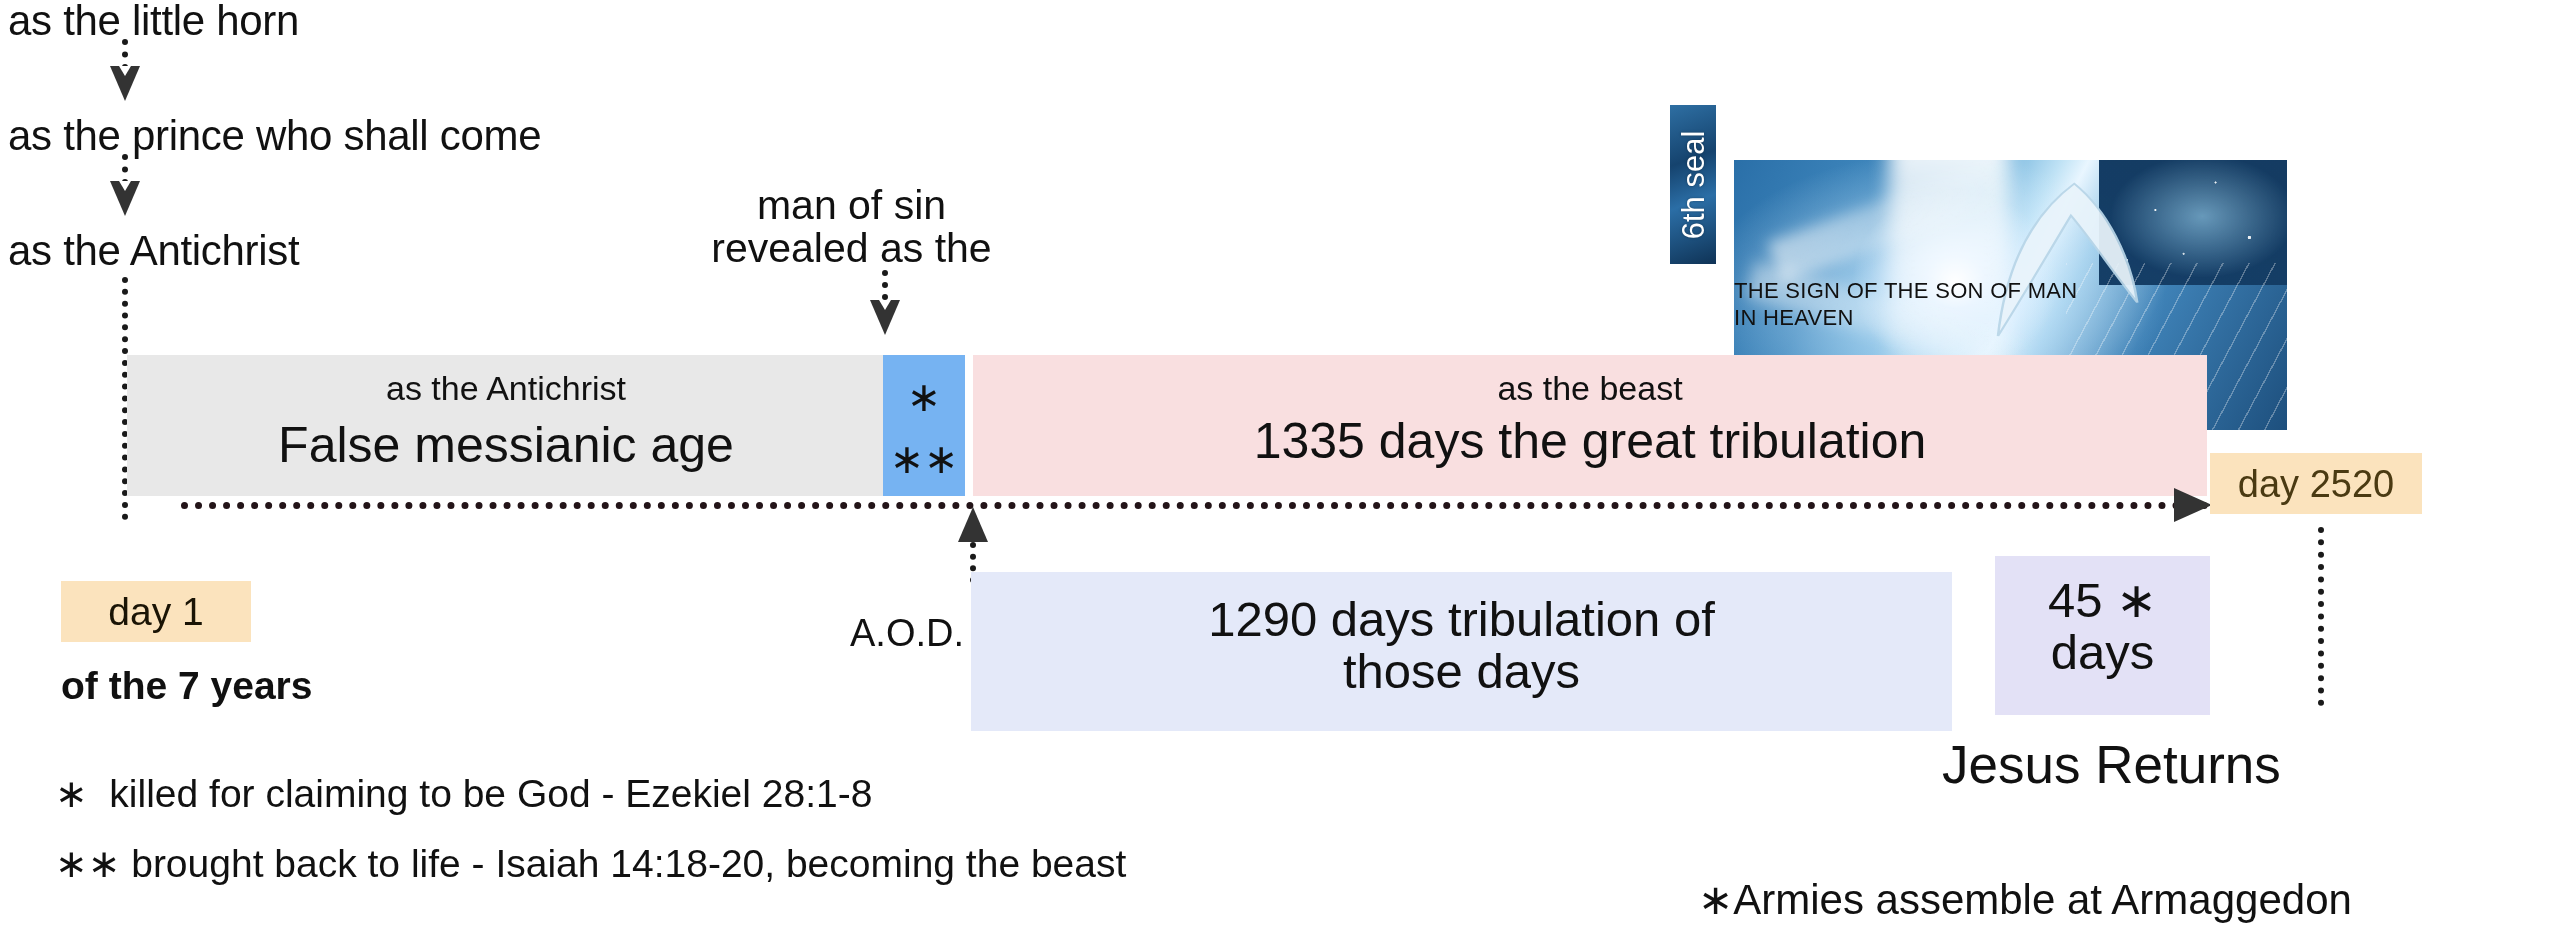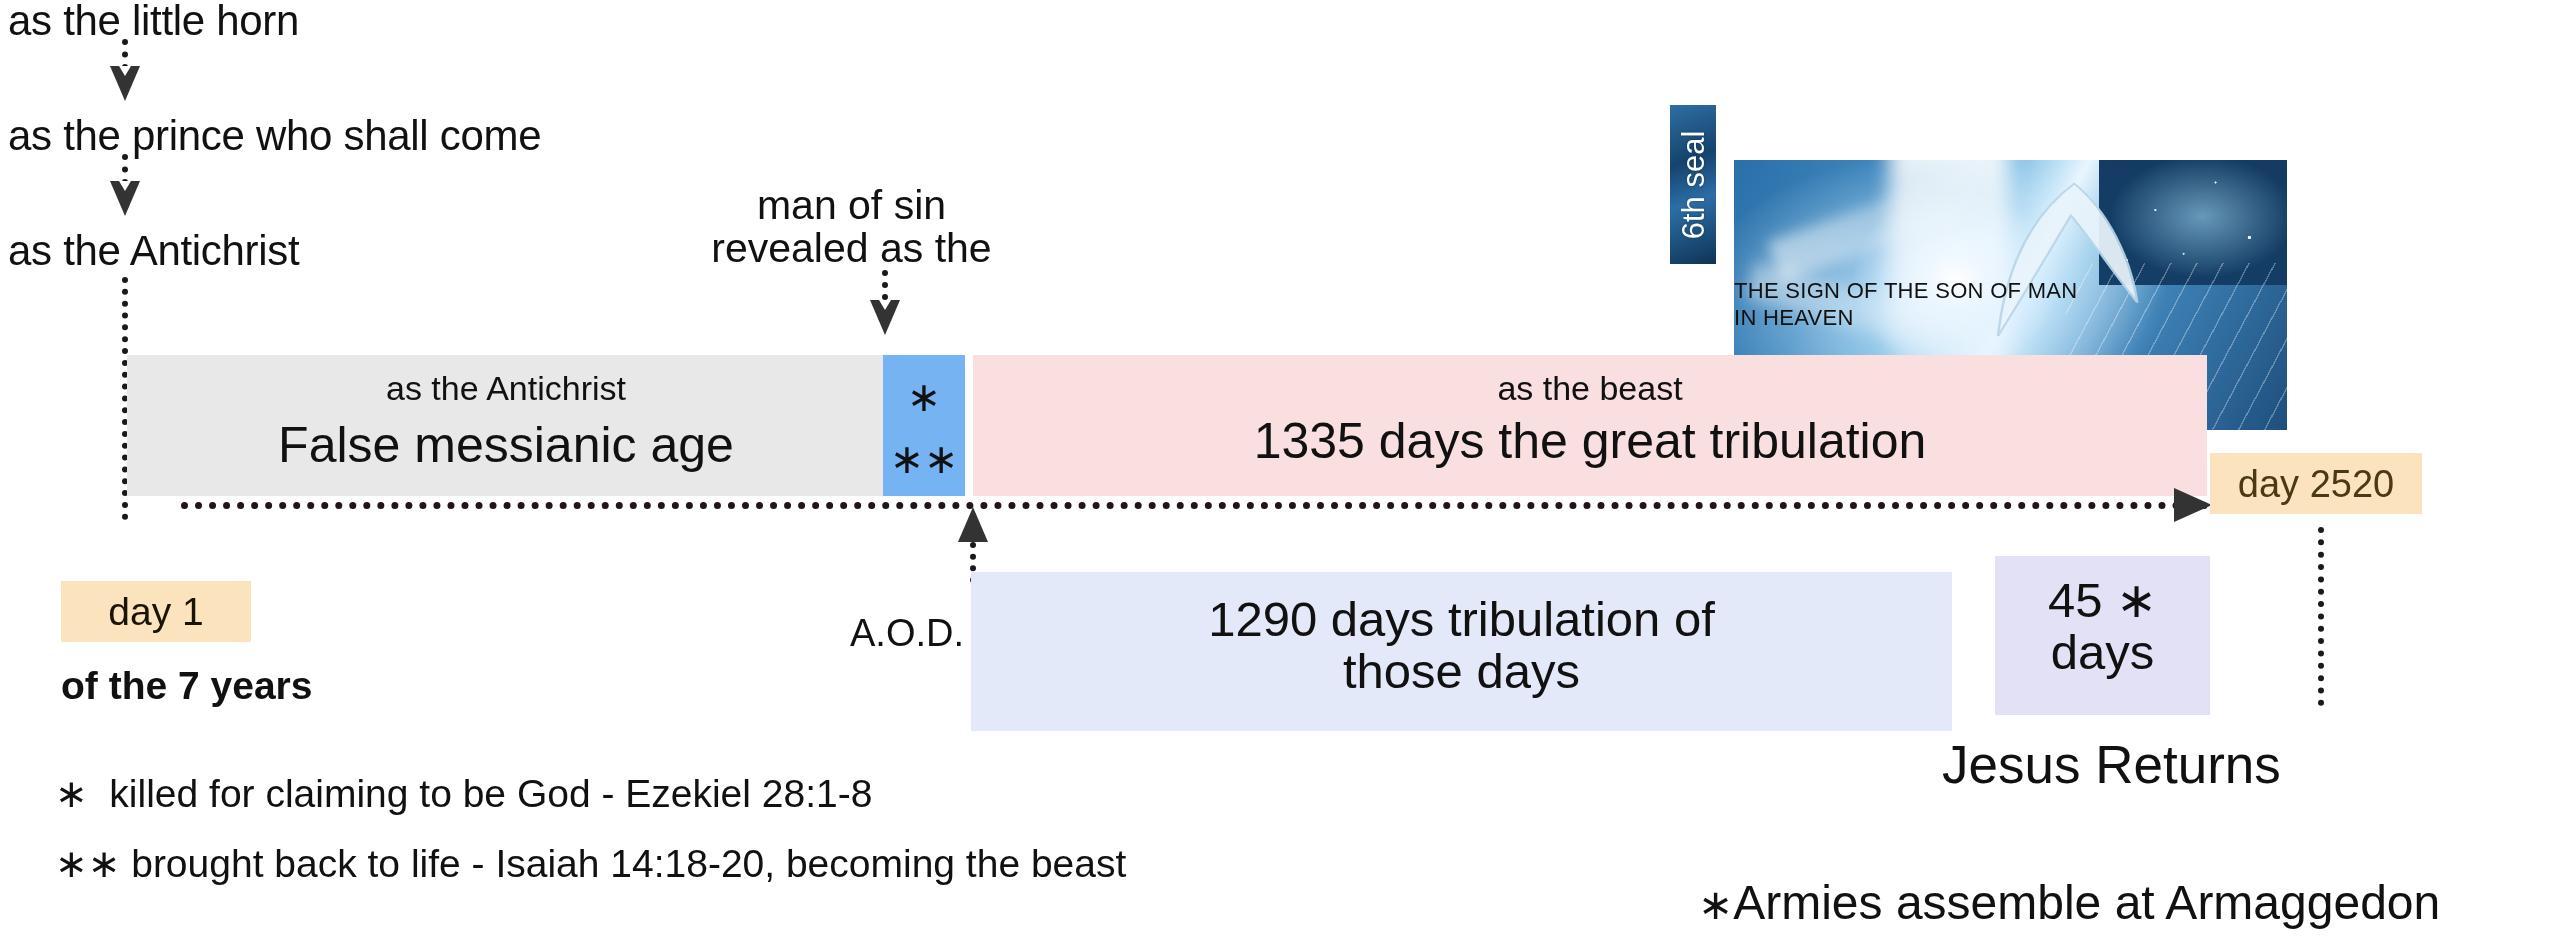--- a/index.html
+++ b/index.html
@@ -239,15 +239,15 @@
   <span class="footnote">  killed for claiming to be God - Ezekiel 28:1-8</span>
 </div>
 
 <div class="abs" style="left:55px;top:844px;display:flex;align-items:baseline;">
   <span class="footnote">∗∗</span>
   <span class="footnote"> brought back to life - Isaiah 14:18-20, becoming the beast</span>
 </div>
 
 <div class="abs" style="left:1698px;top:879px;display:flex;align-items:baseline;">
   <span class="footnote" style="font-size:42px;">∗</span>
-  <span class="footnote" style="font-size:48px;">Armies assemble at Armaggedon</span>
+  <span class="footnote" style="font-size:42px;">Armies assemble at Armaggedon</span>
 </div>
 
 
 </body></html>

